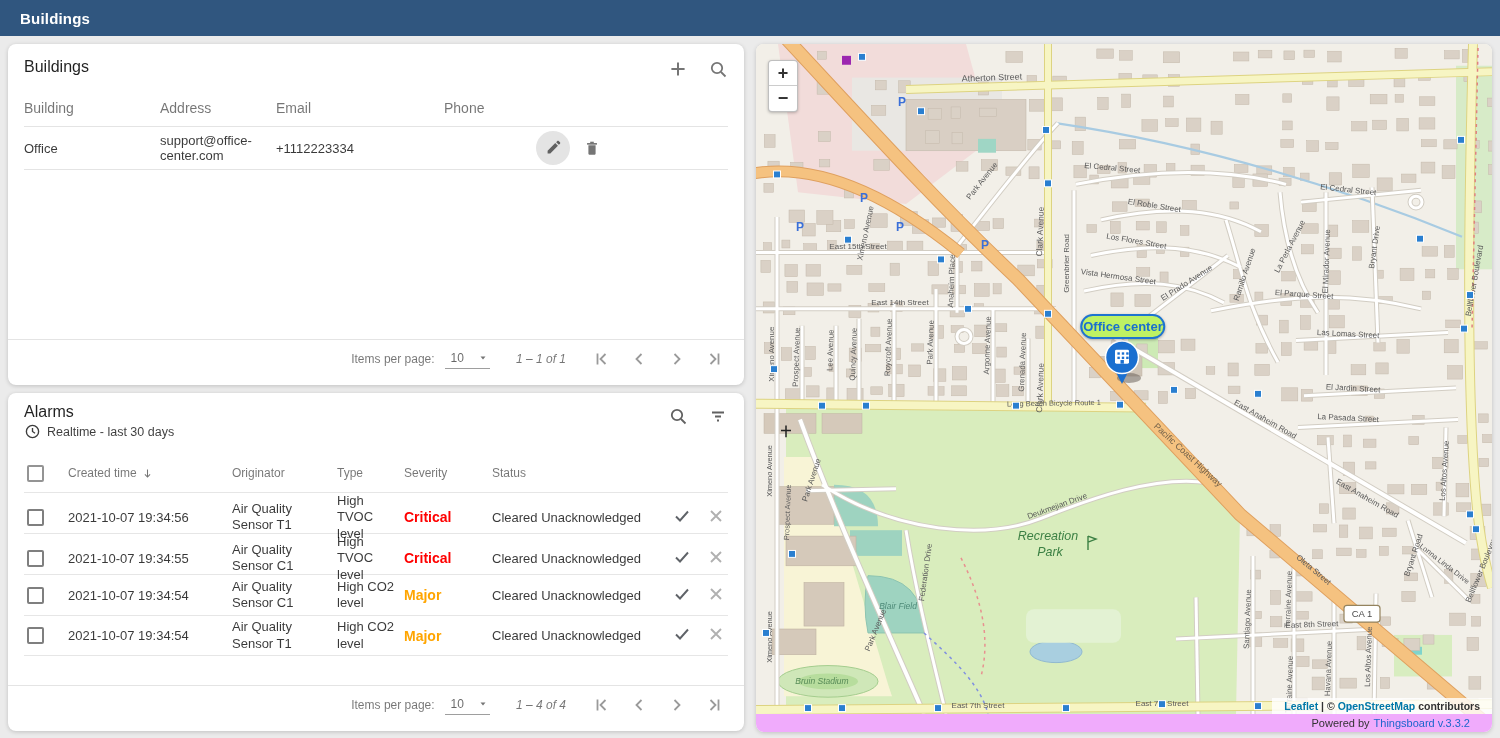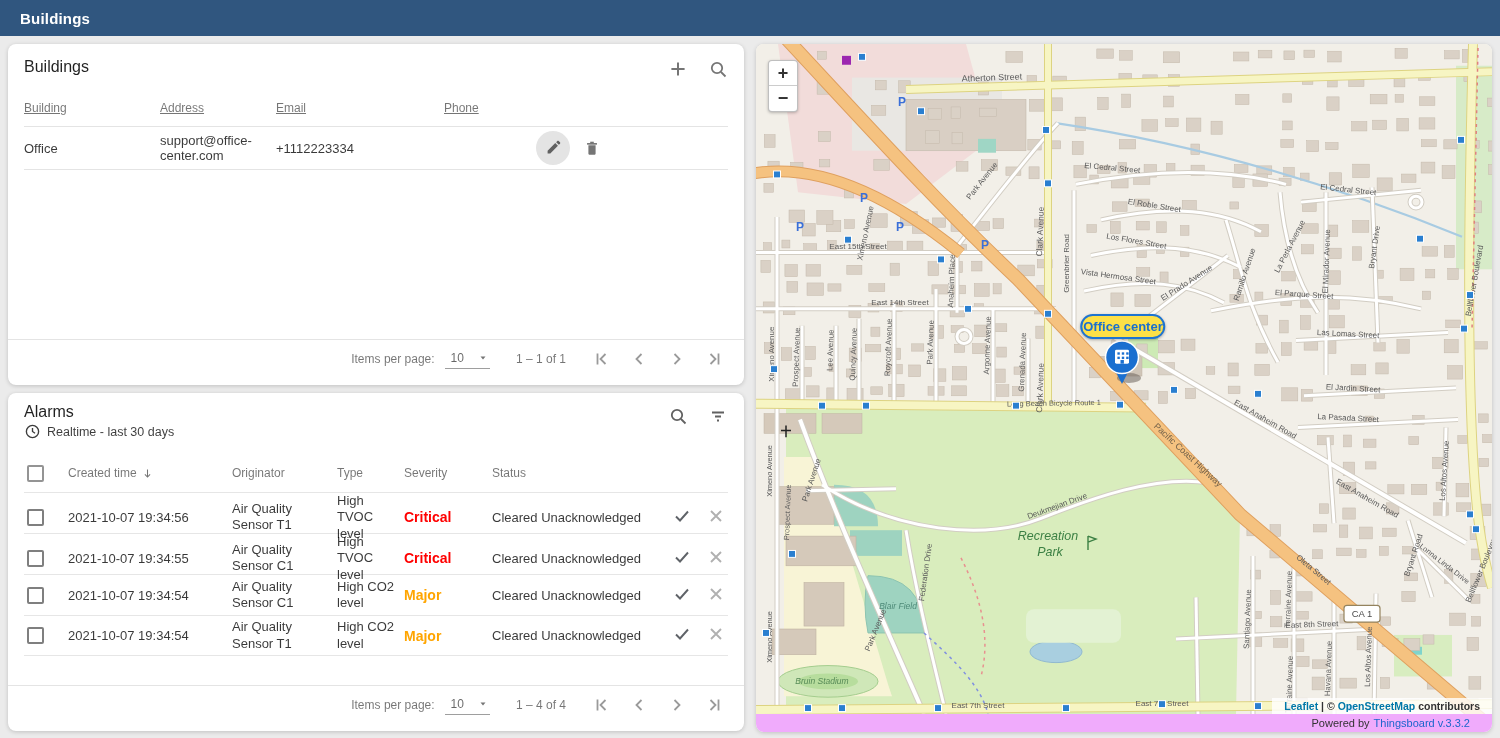--- a/index.html
+++ b/index.html
@@ -14,21 +14,21 @@
   #alarms-card   { left:8px; top:393px; width:736px; height:338px; }
   #map-card      { left:756px; top:44px; width:736px; height:688px; overflow:hidden;
                    display:flex; flex-direction:column; }
 
   .card-title { position:absolute; left:16px; font-size:16px; color:rgba(0,0,0,.87); font-weight:500; }
   .card-actions { position:absolute; right:14px; display:flex; gap:16px; align-items:center; }
   .icon-btn { width:24px; height:24px; display:flex; align-items:center; justify-content:center; cursor:pointer; }
 
   
   .b-grid { display:grid; grid-template-columns:136px 116px 168px 160px 1fr; align-items:center; }
-  #b-head { position:absolute; left:16px; right:16px; top:46px; height:36px; font-size:12px; color:rgba(0,0,0,.54);text-decoration:underline; }
+  #b-head { position:absolute; left:16px; right:16px; top:46px; height:36px; font-size:14px; color:rgba(0,0,0,.54); }
   #b-row  { position:absolute; left:16px; right:16px; top:82px; height:44px; border-top:1px solid #e4e4e4;
             border-bottom:1px solid #e4e4e4; font-size:13px; color:rgba(0,0,0,.78); }
   .addr-cell { width:112px; line-height:1.2; padding-right:8px; }
   .row-actions { display:flex; justify-content:flex-end; align-items:center; gap:10px; }
   .pencil-btn { width:34px; height:34px; border-radius:50%; background:#e4e4e4; display:flex;
                 align-items:center; justify-content:center; cursor:pointer; }
 
   
   .a-grid { display:grid; grid-template-columns:44px 164px 105px 67px 88px 180px 1fr; align-items:center; }
   #a-head { position:absolute; left:16px; right:16px; top:62px; height:36px; font-size:12px; color:rgba(0,0,0,.54); }
@@ -40,34 +40,34 @@
   .cb { width:17px; height:17px; border:2px solid rgba(0,0,0,.5); border-radius:2px; margin-left:3px; cursor:pointer; }
   .subtitle { position:absolute; left:16px; top:30px; display:flex; align-items:center; gap:6px;
               font-size:12.5px; color:rgba(0,0,0,.76); }
 
   
   .paginator { position:absolute; left:0; right:0; bottom:8px; height:38px; border-top:1px solid #e4e4e4;
      display:flex; align-items:center; justify-content:flex-end; padding-right:10px;
      font-size:12px; color:rgba(0,0,0,.54); }
   .ipp-select { display:flex; align-items:center; gap:14px; border-bottom:1px solid #9e9e9e;
      padding:2px 2px 3px 6px; margin-left:10px; cursor:pointer; color:rgba(0,0,0,.6); }
-  .pg-range { margin:0 22px 0 26px; }
+  .pg-range { margin:0 22px 0 26px;font-style:italic; }
   .pg-nav { display:flex; align-items:center; gap:12px; padding-right:6px; }
   .pg-btn { width:26px; height:26px; display:flex; align-items:center; justify-content:center; cursor:pointer; }
 
   
   #map-wrap { position:relative; width:736px; height:670px; flex:0 0 auto; background:#f2efe8; }
   svg text { font-family:"Liberation Sans", sans-serif; }
   .zoom-ctrl { position:absolute; left:12px; top:16px; width:30px; border:1px solid rgba(0,0,0,.25);
      border-radius:4px; background:#fff; overflow:hidden; box-shadow:0 1px 3px rgba(0,0,0,.25); }
   .zoom-btn { width:100%; height:25px; display:flex; align-items:center; justify-content:center;
      font-size:18px; font-weight:bold; color:#333; cursor:pointer; }
   .zoom-btn:first-child { border-bottom:1px solid #ccc; }
   .map-tooltip { position:absolute; left:367px; top:270px; transform:translateX(-50%);
-     background:#fde047; border:2px solid #1e74d1; border-radius:14px; padding:3px 1px;
+     background:#bef264; border:2px solid #1e74d1; border-radius:14px; padding:3px 1px;
      font-size:13px; font-weight:bold; color:#1a6fce; box-shadow:0 1px 3px rgba(0,0,0,.3); white-space:nowrap; }
   .attribution { position:absolute; right:0; bottom:0; background:rgba(255,255,255,.8);
      font-size:10.5px; color:#333; padding:2px 12px;font-weight:bold; }
   .attribution a { color:#0078a8; text-decoration:none; cursor:pointer; }
   .map-footer { height:18px; background:#f0abfc; display:flex; align-items:center; justify-content:flex-end;
      padding-right:22px; font-size:11px; color:#333; gap:4px; }
   .map-footer a { color:#1a66cc; text-decoration:none; font-weight:500; cursor:pointer; }
 </style>
 </head>
 <body>

